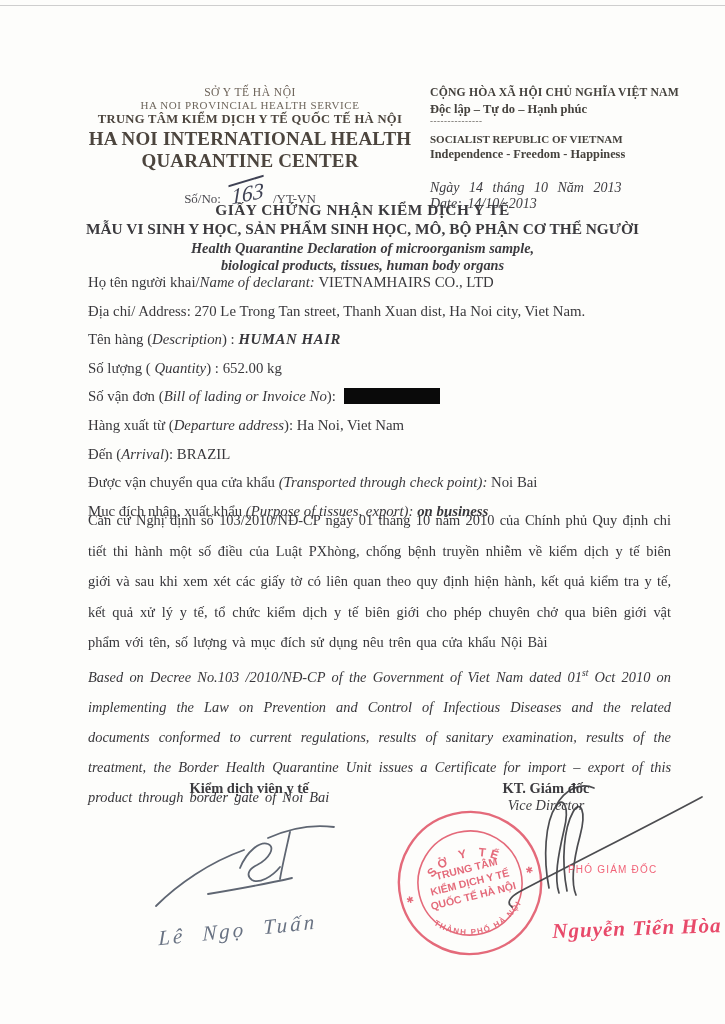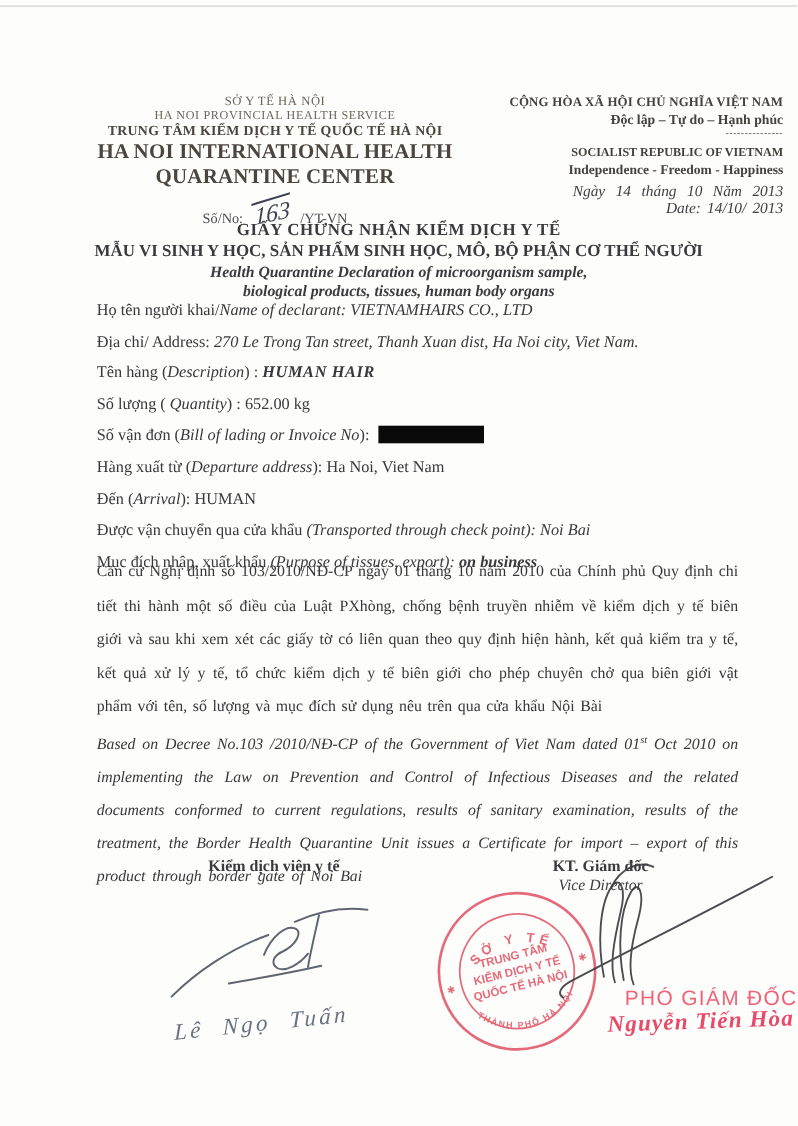--- a/index.html
+++ b/index.html
@@ -19,41 +19,41 @@
   .hl-3 { font-size:12.6px; font-weight:bold; letter-spacing:.3px; color:#4c453e; margin-top:1px; }
   .hl-4 { font-size:19px; font-weight:bold; letter-spacing:.2px; color:#4c453e; margin-top:1px; }
   .sono { margin-top:11px; font-size:13px; color:#4b4a50; }
   .hand-no {
     display:inline-block; font-style:italic; font-size:22px; color:#3f4254;
     transform:rotate(-12deg) skewX(-12deg); margin:0 9px 0 10px; position:relative; top:-2px;
   }
   .hand-no::before { content:""; position:absolute; left:-3px; top:-1px; width:36px; height:1.8px; background:#3f4254; transform:rotate(-5deg); }
 
   
-  .hdr-right { position:absolute; left:430px; top:86px; width:282px; text-align:right; color:#45423d; }
+  .hdr-right { position:absolute; left:430px; top:86px; width:282px; text-align:left; color:#45423d; }
   .hr-1 { font-size:11.7px; font-weight:bold; letter-spacing:.2px; }
   .hr-2 { font-size:12.5px; font-weight:bold; margin-top:3px; }
   .hr-div { font-size:9px; letter-spacing:.5px; color:#56524c; line-height:9px; }
   .hr-3 { font-size:11px; font-weight:bold; margin-top:7px; }
   .hr-4 { font-size:12.3px; font-weight:bold; margin-top:2px; }
-  .hr-dvn { font-size:14px; font-style:italic; margin-top:5px; word-spacing:6px; color:#3e3d42; }
+  .hr-dvn { font-size:14px; font-style:italic; margin-top:18px; word-spacing:6px; color:#3e3d42; }
   .hr-den { font-size:14px; font-style:italic; color:#3e3d42; word-spacing:2px; }
 
   
   .titles { position:absolute; left:0; top:201px; width:725px; text-align:center; color:#3b3a3e; }
   .tt-1 { font-size:15.4px; font-weight:bold; letter-spacing:.5px; }
   .tt-2 { font-size:15.4px; font-weight:bold; margin-top:1px; }
   .tt-3 { font-size:14.3px; font-weight:bold; font-style:italic; margin-top:2px; }
   .tt-4 { font-size:14.3px; font-weight:bold; font-style:italic; }
 
   
   .fields { position:absolute; left:88px; top:268px; width:585px; font-size:14.8px; color:#39383c; }
   .frow { height:28.6px; line-height:28.6px; white-space:nowrap; }
   .fi { font-style:italic; }
-  .fv.it { font-style:italic; }
+  .fv.it { }
   .fv.bi { font-style:italic; font-weight:bold; }
   .fv.hh { font-style:italic; font-weight:bold; letter-spacing:.6px; }
   .redaction { display:inline-block; width:96px; height:16px; background:#0a0a0a; vertical-align:-3px; margin-left:4px; }
 
   
   .bodytext { position:absolute; left:88px; top:505px; width:583px; text-align:justify; color:#37363a; }
   .para-vn { margin:0; font-size:14.4px; line-height:30.6px; word-spacing:1.5px; }
   .para-en { margin:0; font-size:14.4px; line-height:30px; font-style:italic; word-spacing:2.5px; }
   .sup { font-size:9.5px; vertical-align:super; }
 
@@ -61,23 +61,23 @@
   .sig-left  { position:absolute; left:118px; top:780px; width:262px; text-align:center; }
   .sig-right { position:absolute; left:420px; top:780px; width:252px; text-align:center; }
   .sg-vn { font-weight:bold; font-size:14.5px; color:#3b3a3e; }
   .sg-en { font-style:italic; font-size:14.3px; color:#3e3d41; }
 
   .stamp { position:absolute; left:388px; top:801px; width:164px; height:164px; }
 
   .ink { position:absolute; left:0; top:0; width:725px; height:1024px; pointer-events:none; }
 
   .role-red {
-    position:absolute; left:568px; top:898px;
+    position:absolute; left:568px; top:864px;
     font-family:"Liberation Sans","DejaVu Sans",sans-serif;
-    font-size:19px; letter-spacing:1.2px; color:#f05a70; opacity:.95;
+    font-size:10px; letter-spacing:1.2px; color:#f05a70; opacity:.95;
   }
   .signer-red {
     position:absolute; left:552px; top:916px; width:170px; text-align:center;
     font-size:21px; font-weight:bold; font-style:italic; color:#e84a6a;
     transform:rotate(-2deg); letter-spacing:1px;
   }
   .hand-name {
     position:absolute; left:158px; top:918px;
     font-size:21px; font-style:italic; color:#4f5a6e; opacity:.85;
     transform:rotate(-6deg) skewX(-6deg); letter-spacing:3px; word-spacing:9px;
@@ -129,21 +129,21 @@
     <div class="frow">
       <span class="fp">Số lượng ( </span><span class="fi">Quantity</span><span class="fp">) : </span><span class="fv">652.00 kg</span>
     </div>
     <div class="frow">
       <span class="fp">Số vận đơn (</span><span class="fi">Bill of lading or Invoice No</span><span class="fp">): </span><span class="redaction"></span>
     </div>
     <div class="frow">
       <span class="fp">Hàng xuất từ (</span><span class="fi">Departure address</span><span class="fp">): </span><span class="fv">Ha Noi, Viet Nam</span>
     </div>
     <div class="frow">
-      <span class="fp">Đến (</span><span class="fi">Arrival</span><span class="fp">): </span><span class="fv">HUMAN</span>
+      <span class="fp">Đến (</span><span class="fi">Arrival</span><span class="fp">): </span><span class="fv">BRAZIL</span>
     </div>
     <div class="frow">
       <span class="fp">Được vận chuyển qua cửa khẩu </span><span class="fi">(Transported through check point): </span><span class="fv it">Noi Bai</span>
     </div>
     <div class="frow">
       <span class="fp">Mục đích nhập, xuất khẩu </span><span class="fi">(Purpose of tissues, export): </span><span class="fv bi">on business</span>
     </div>
   </div>
 
   <div class="bodytext">

